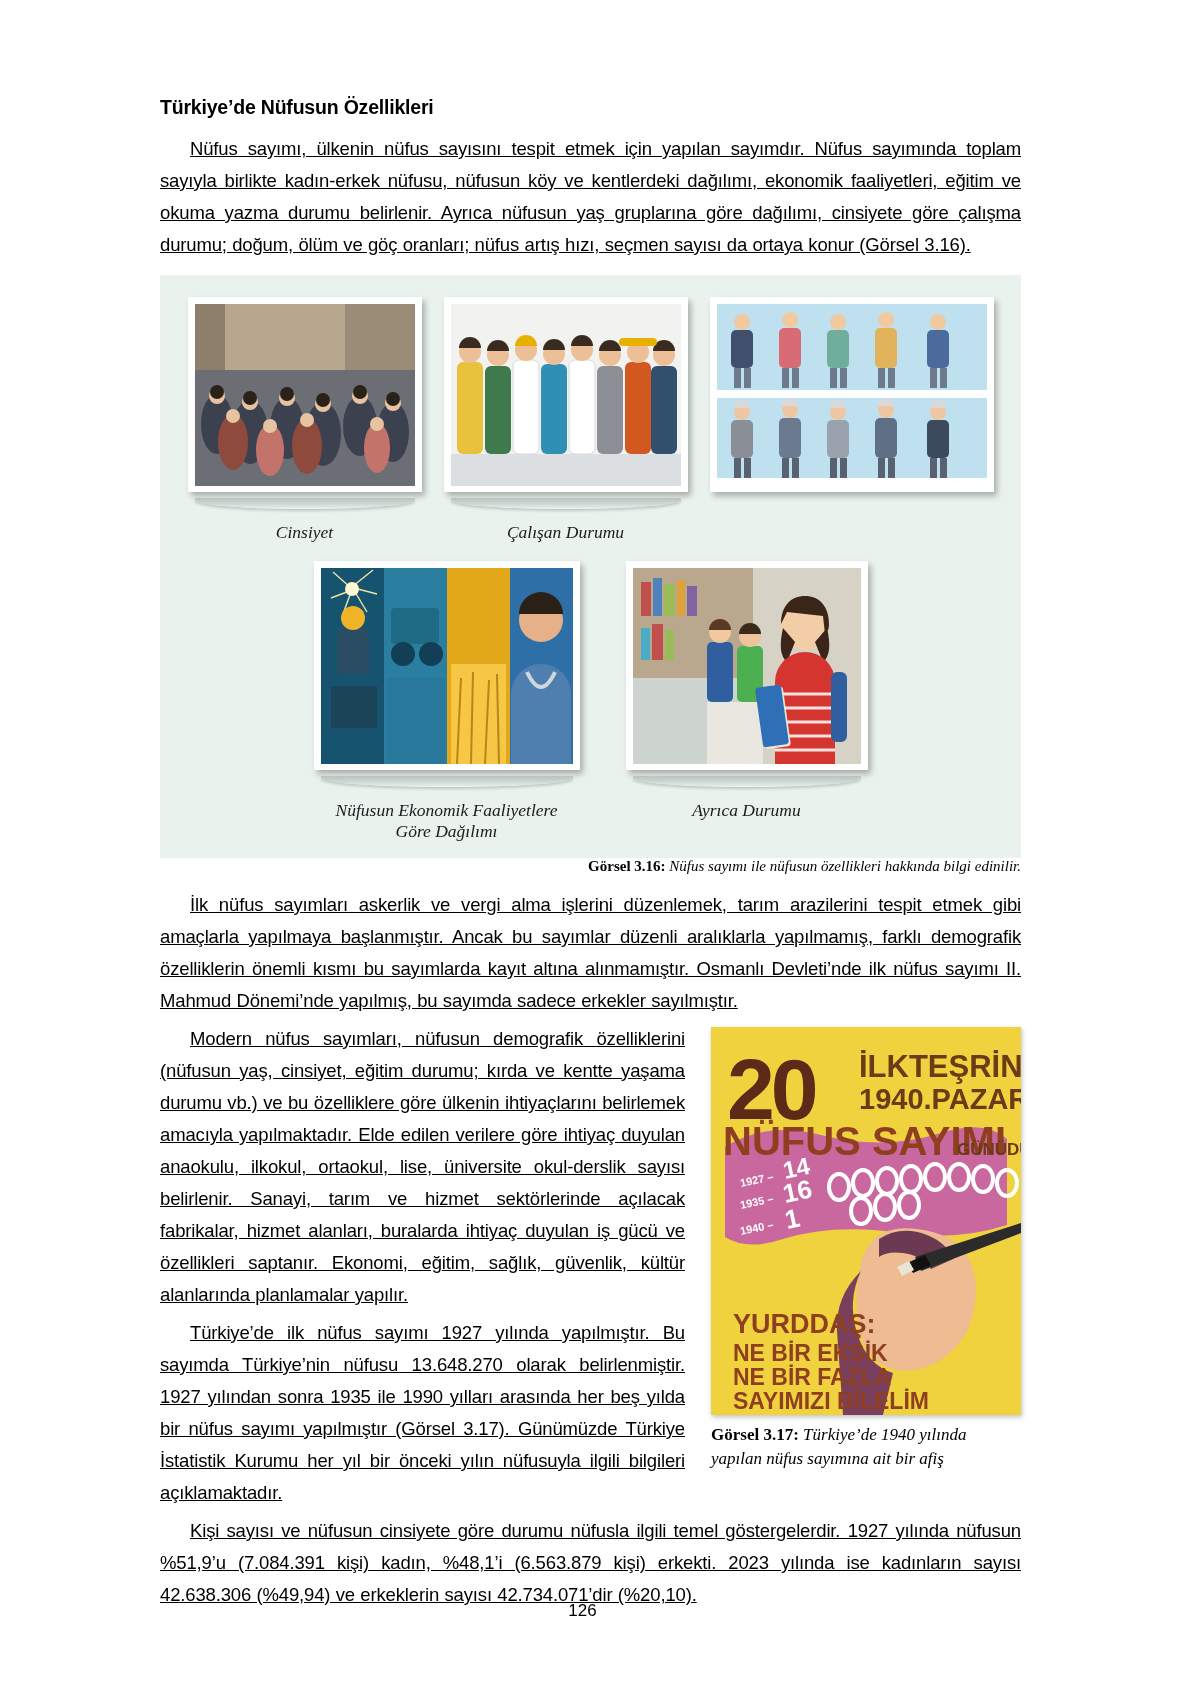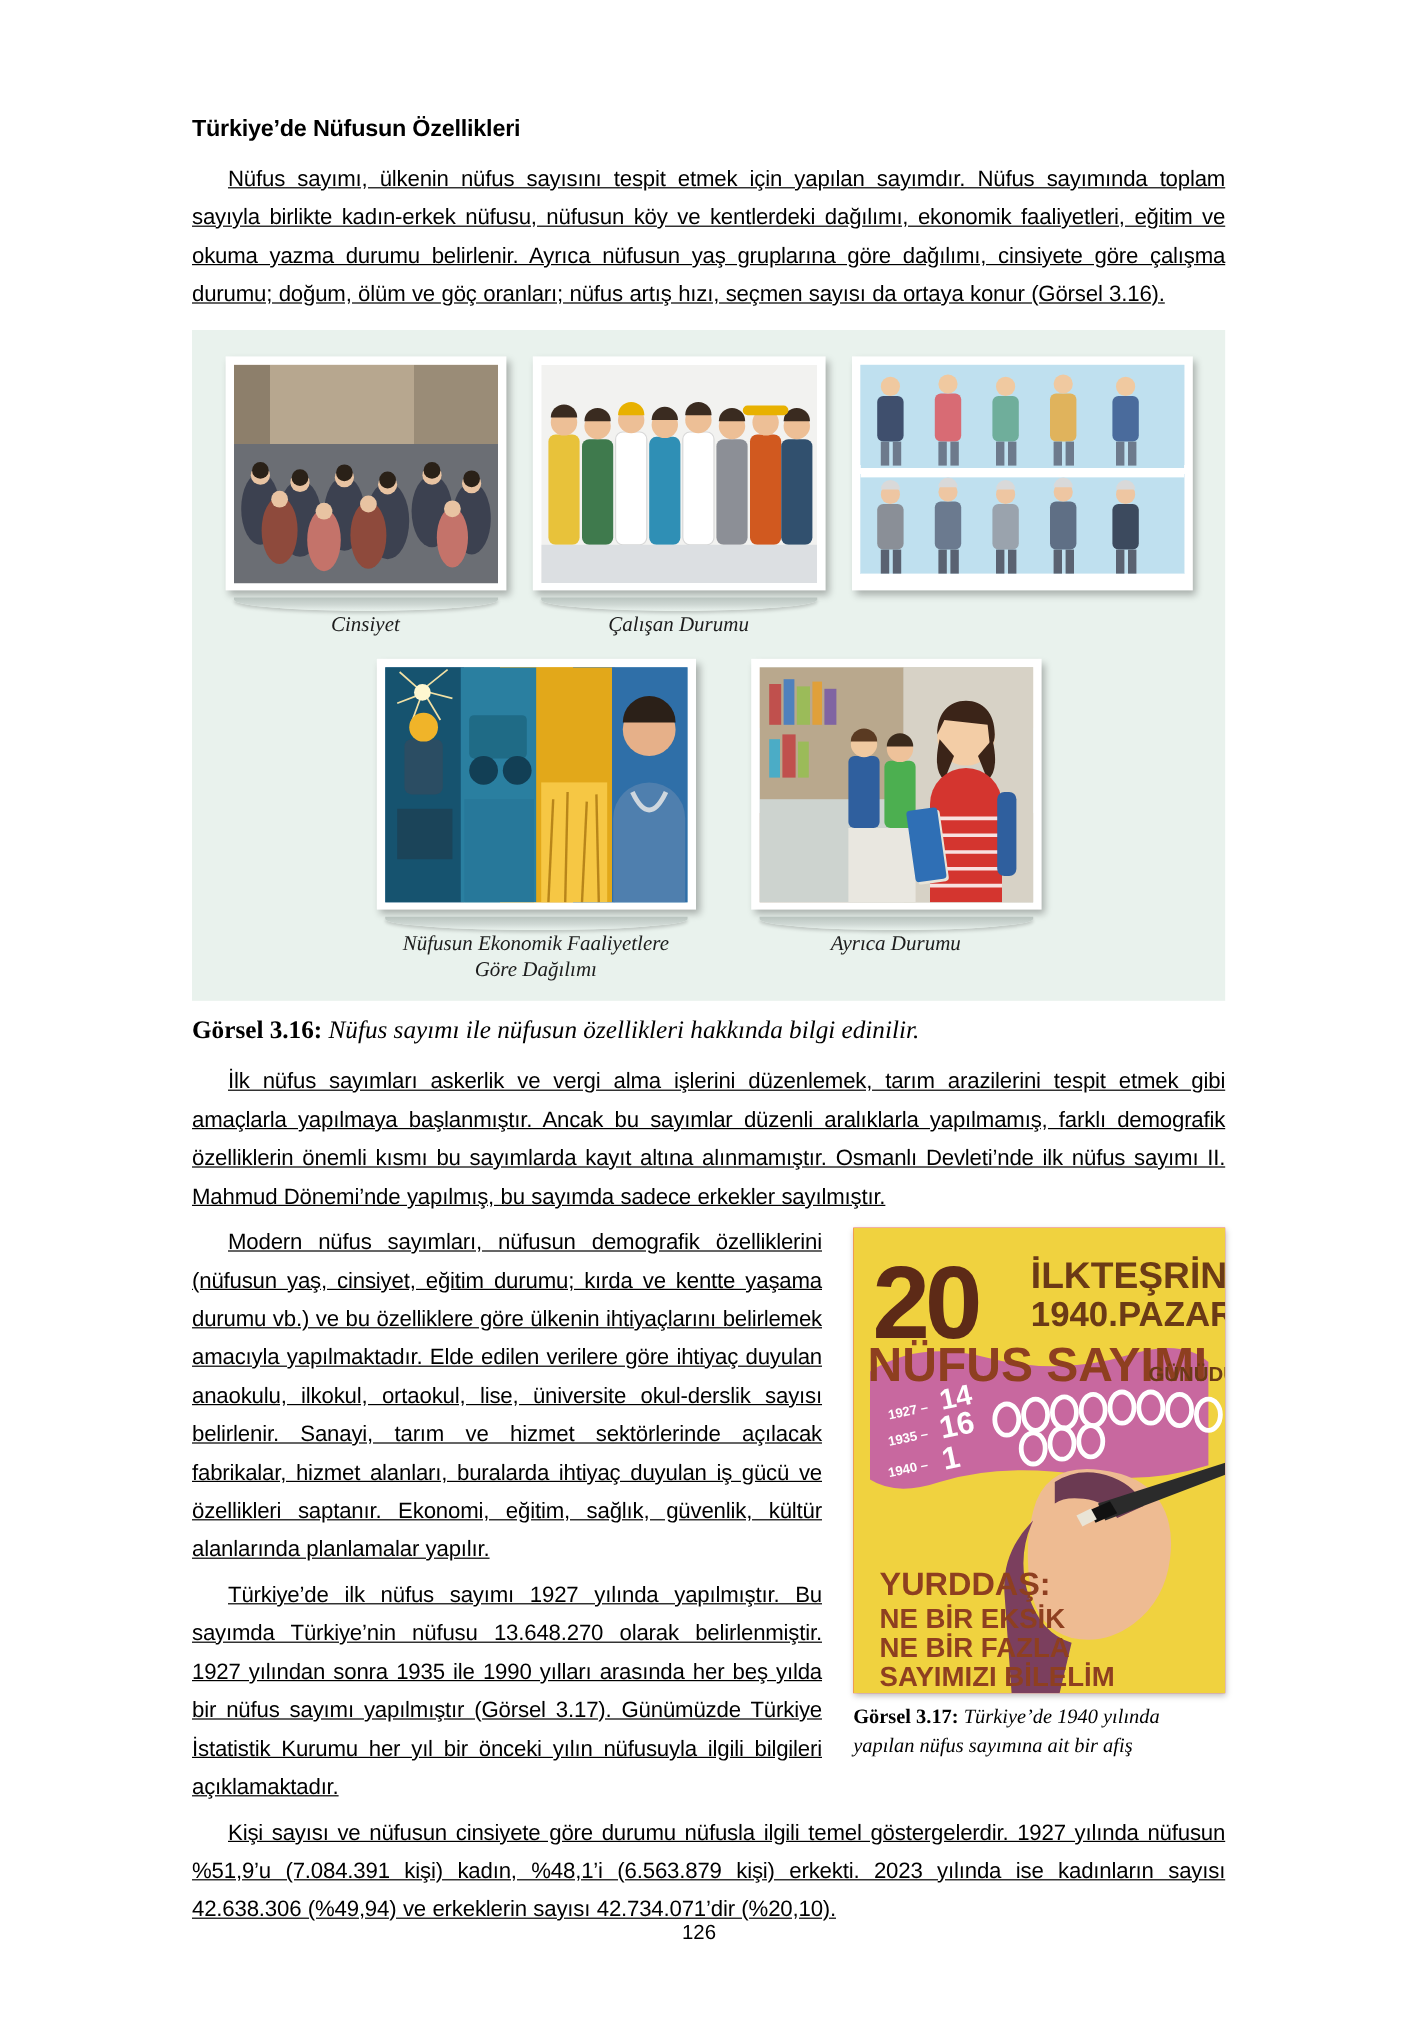--- a/index.html
+++ b/index.html
@@ -74,38 +74,38 @@
     display: block;
   }
   .caption-banner {
     position: relative;
     margin: 6px auto 0 auto;
     text-align: center;
     font-family: "Liberation Serif", serif;
     font-style: italic;
     font-size: 17.5px;
     color: #1c1c1c;
-    padding-top: 12px;
+    padding-top: 24px;
   }
   .caption-banner::before {
     content: "";
     position: absolute;
     left: 0; right: 0; top: 0;
     height: 11px;
     background: linear-gradient(180deg,#b9c4bf 0%, #cfd8d4 55%, #e9f2ed 100%);
     border-radius: 0 0 60% 60% / 0 0 100% 100%;
     box-shadow: 0 2px 3px rgba(0,0,0,0.18);
   }
 
   .fig-caption {
-    text-align: left;
+    text-align: right;
     font-family: "Liberation Serif", serif;
-    font-size: 21px;
+    font-size: 15px;
     font-style: italic;
-    margin: 12px 0 0 0;
+    margin: 0 0 0 0;
   }
   .fig-caption b {
     font-style: normal;
     font-weight: bold;
   }
 
   
   .poster-wrap {
     float: right;
     width: 310px;

